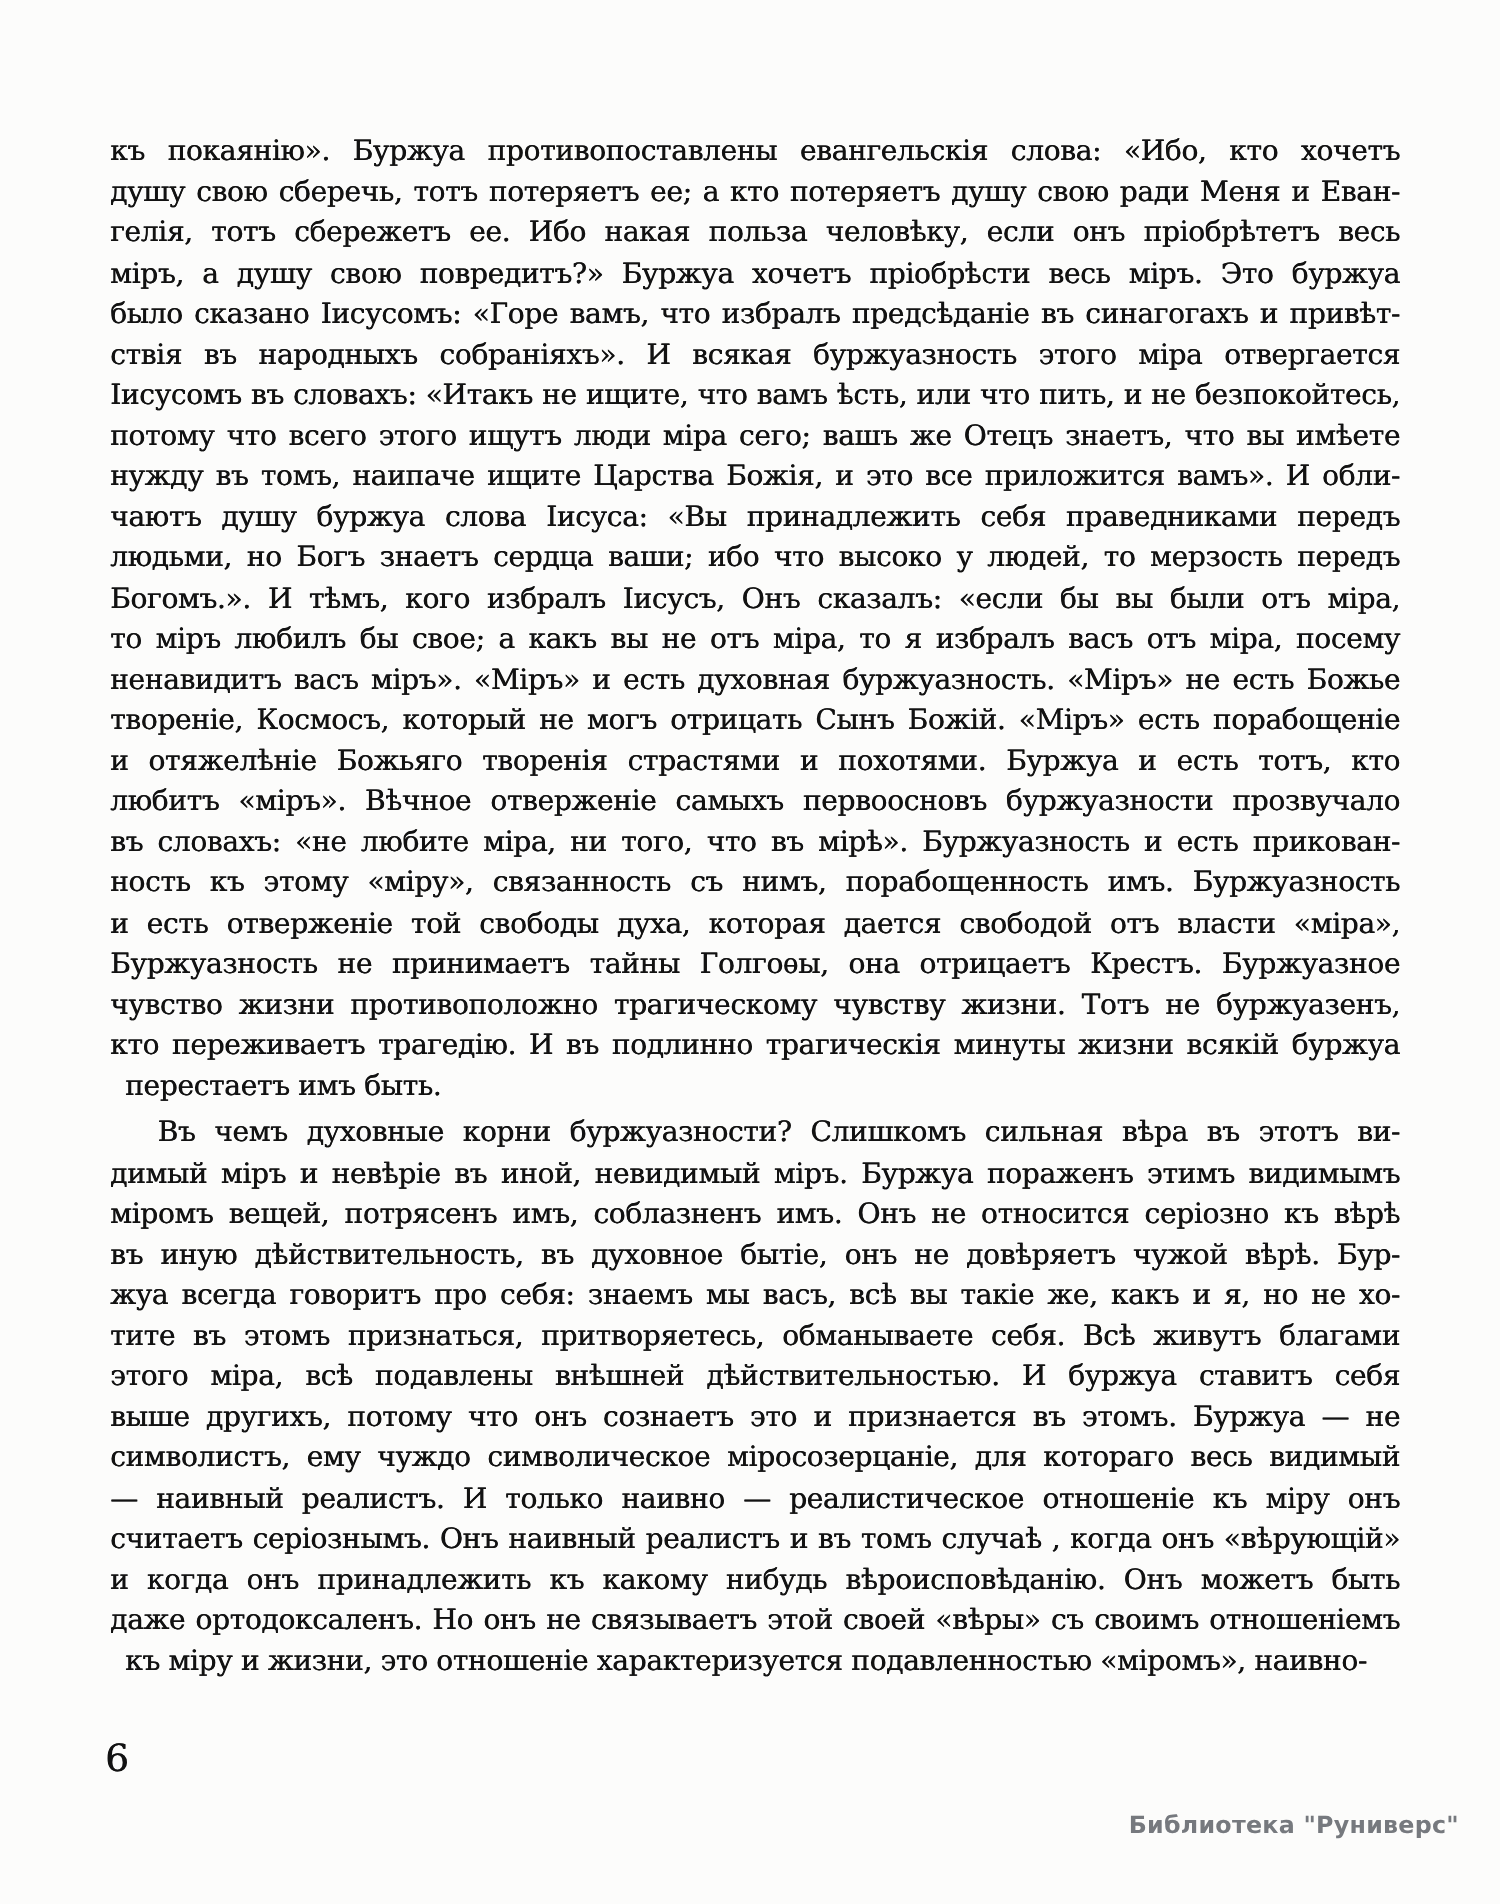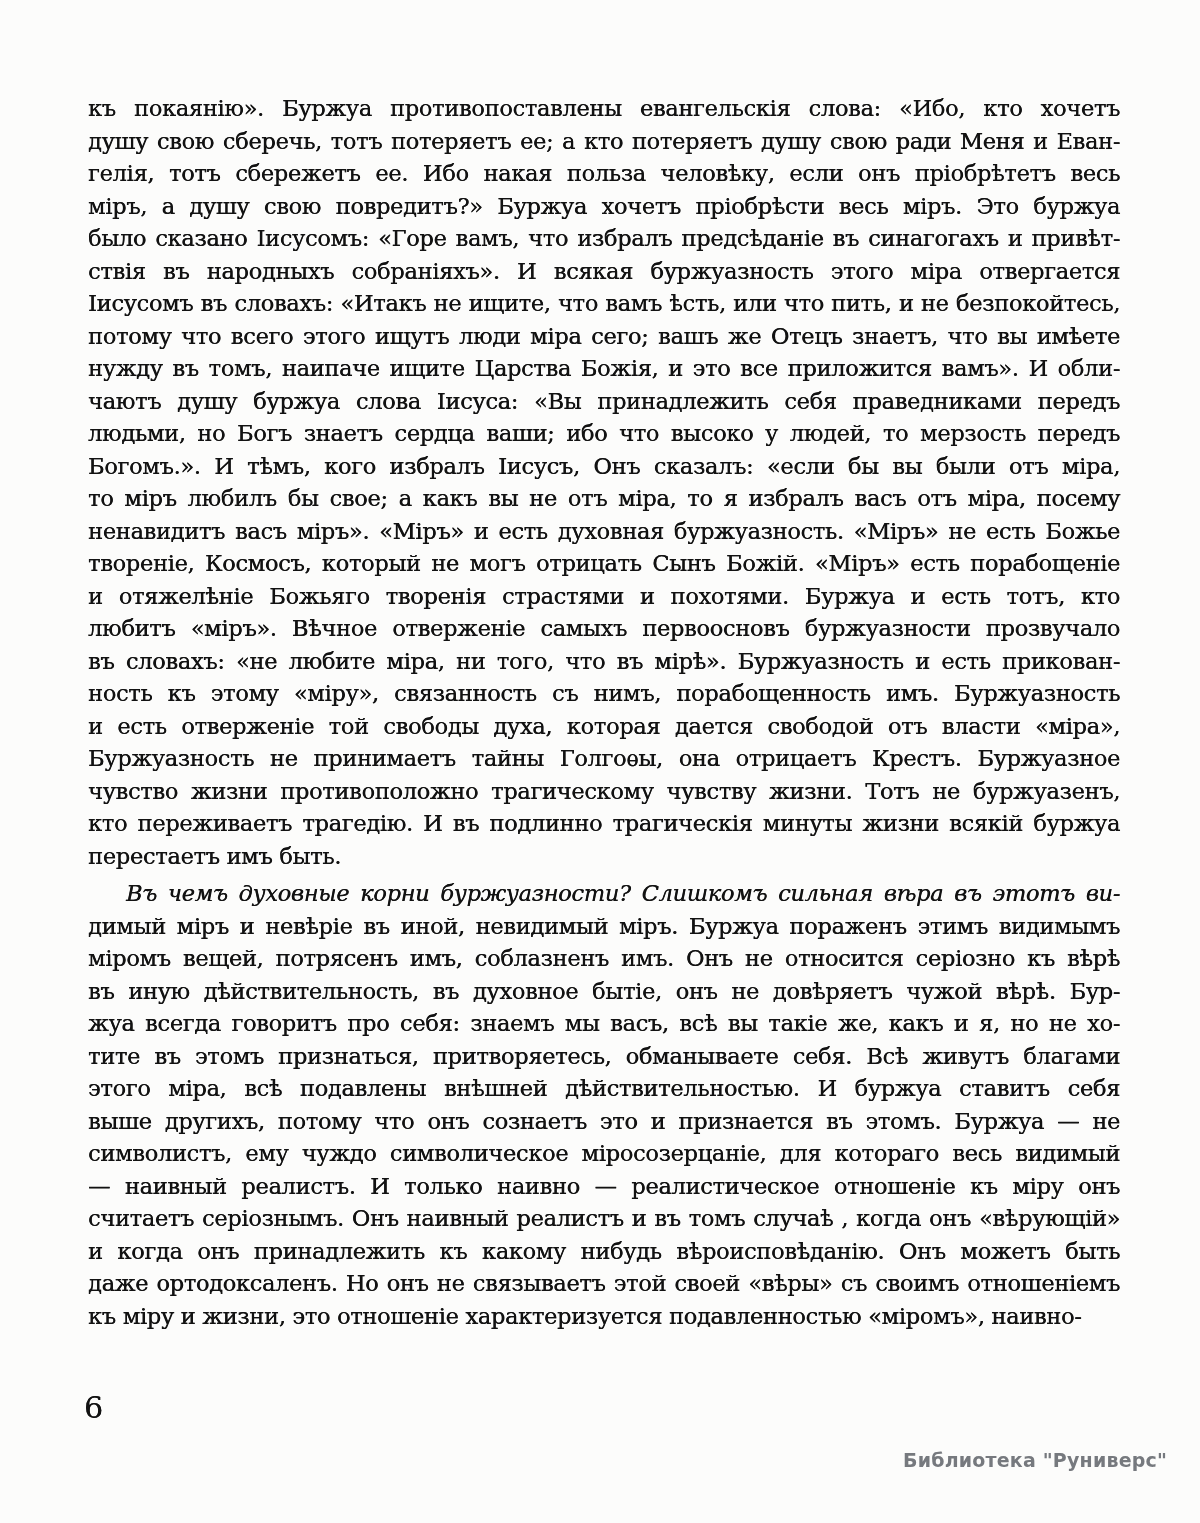--- a/index.html
+++ b/index.html
@@ -5,30 +5,30 @@
 <style>
   html, body { margin:0; padding:0; }
   body {
     width:1200px; height:1523px;
     background:#fcfcfb;
     overflow:hidden; position:relative;
     font-family:"DejaVu Serif", serif;
   }
   .page { position:absolute; inset:0; }
   .text-block {
-    position:absolute; left:88px; top:92px; width:1032px;
+    position:absolute; left:88px; top:105px; width:1032px;
     font-size:22.5px; line-height:32.5px; color:#121212;
     letter-spacing:-0.3px;
     text-shadow:0.35px 0 0 currentColor; 
   }
   .paragraph { margin:0; }
   .paragraph + .paragraph { margin-top:5px; }
   .line { text-align:justify; text-align-last:justify; }
-  .line.last { text-align-last:left; }
-  .paragraph.indent .line.first { text-indent:38px;font-style:italic; }
+  .line.last { text-align-last:left;margin-left:12px; }
+  .paragraph.indent .line.first { text-indent:38px; }
   .page-number {
     position:absolute; left:84px; top:1390px;
     font-size:30px; color:#121212;
     text-shadow:0.35px 0 0 currentColor;
   }
   .watermark {
     position:absolute; left:903px; top:1449px;
     font-family:"DejaVu Sans", sans-serif;
     font-weight:bold; font-size:19px; letter-spacing:0.2px;
     color:#76797e;

